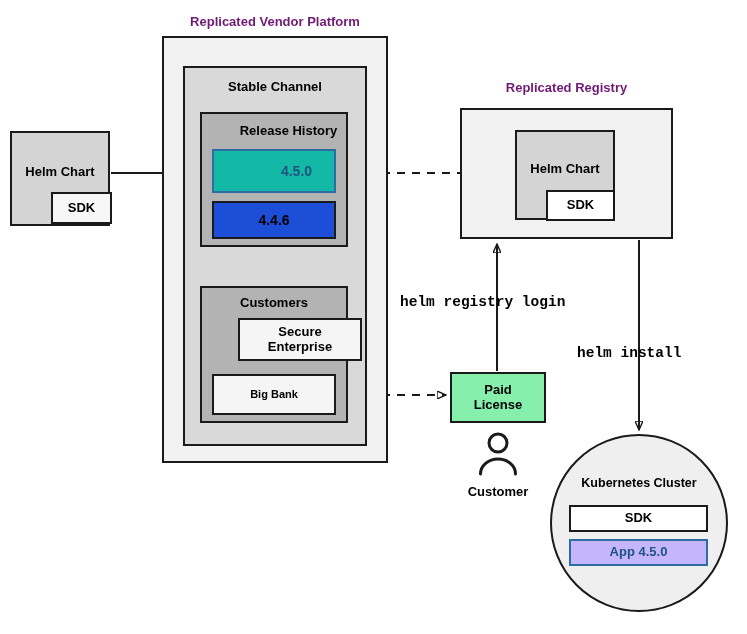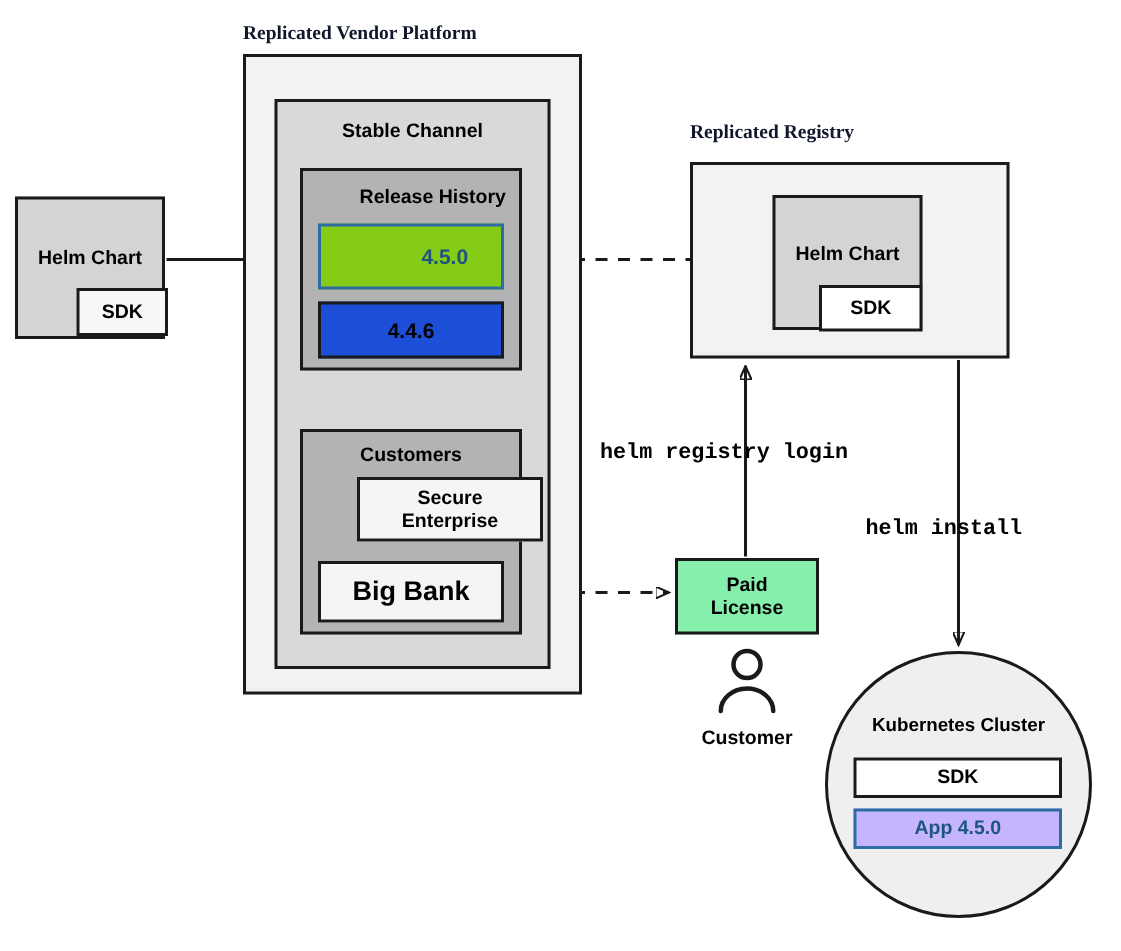--- a/index.html
+++ b/index.html
@@ -29,23 +29,23 @@
     justify-content: center;
     text-align: center;
     font-weight: bold;
     line-height: 1.15;
     font-family: "Liberation Sans", sans-serif;
   }
   .title-label {
     position: absolute;
     font-weight: bold;
     font-size: 13px;
-    text-align: left;
-    color: #0f172a;
-    font-family: Liberation Serif, serif;
+    text-align: center;
+    color: #701a75;
+    font-family: Liberation Sans, sans-serif;
     white-space: nowrap;
   }
   .group-title {
     position: absolute;
     left: 0;
     right: 0;
     text-align: center;
     font-weight: bold;
     font-size: 13px;
     font-family: "Liberation Sans", sans-serif;
@@ -86,21 +86,21 @@
     background: #b3b3b3;
     border: 2px solid #1a1a1a;
   }
   #customers-box {
     left: 200px; top: 286px; width: 148px; height: 137px;
     background: #b3b3b3;
     border: 2px solid #1a1a1a;
   }
   #release-450 {
     left: 212px; top: 149px; width: 124px; height: 44px;
-    background: #84cc16;
+    background: #14b8a6;
     border: 2px solid #2e6ca4;
     color: #205480;
     font-size: 14px;
     padding-left: 45px;
   }
   #release-446 {
     left: 212px; top: 201px; width: 124px; height: 38px;
     background: #1d4ed8;
     border: 2px solid #1a1a1a;
     font-size: 14px;
@@ -110,21 +110,21 @@
     background: #f5f5f5;
     border: 2px solid #1a1a1a;
     font-size: 13px;
     flex-direction: column;
     margin-left: 26px;
   }
   #cust-bigbank {
     left: 212px; top: 374px; width: 124px; height: 41px;
     background: #f5f5f5;
     border: 2px solid #1a1a1a;
-    font-size: 18px;
+    font-size: 11px;
   }
   #helm-chart-left {
     left: 10px; top: 131px; width: 100px; height: 95px;
     background: #d4d4d4;
     border: 2px solid #1a1a1a;
     font-size: 13px;
     align-items: flex-start;
     padding-top: 32px;
   }
   #sdk-left {

